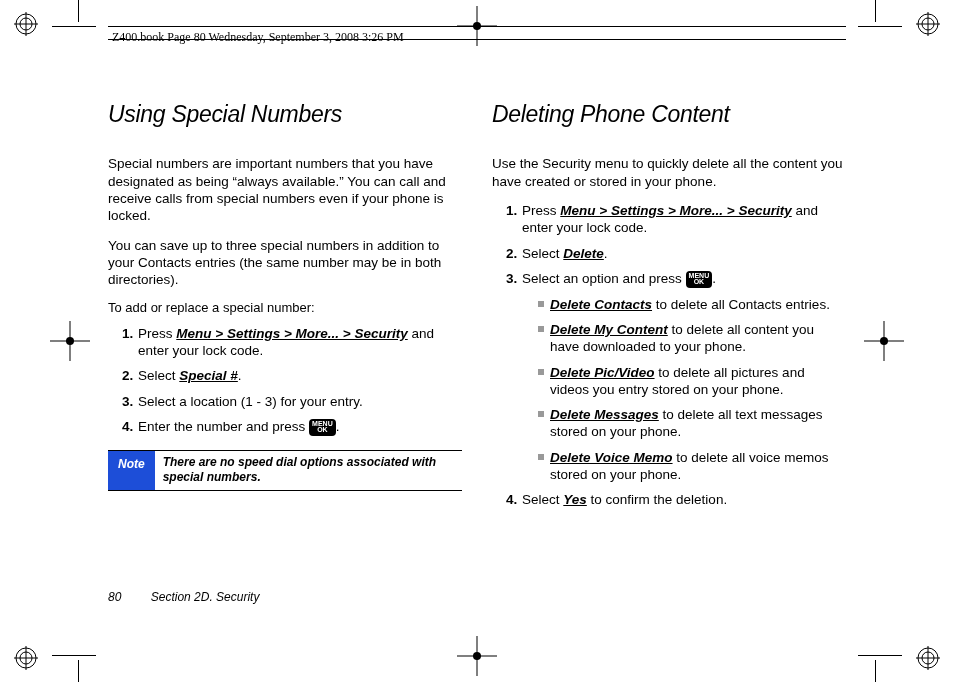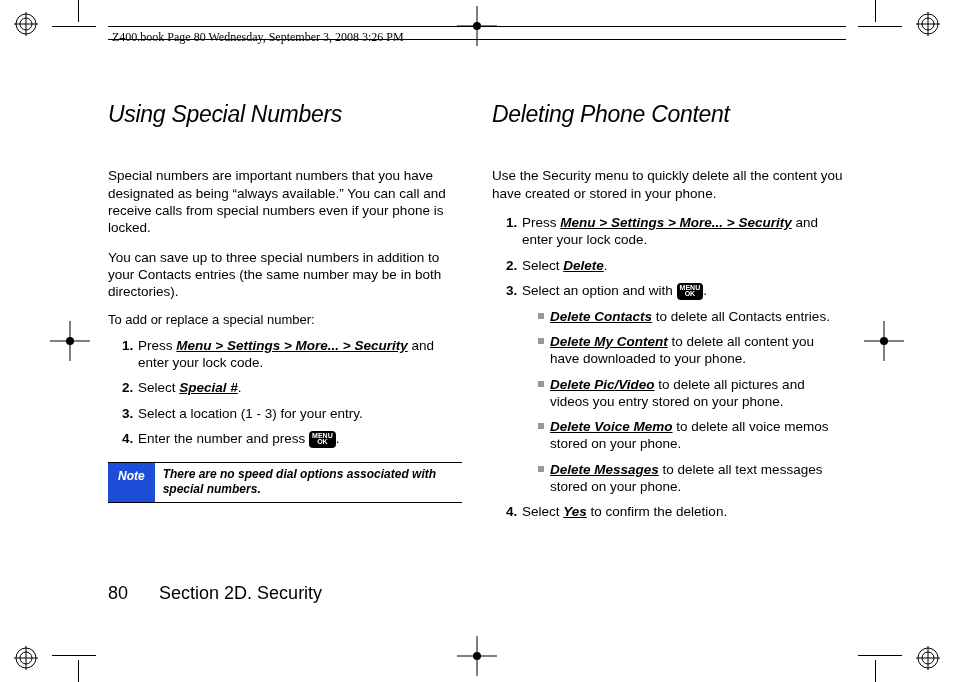--- a/index.html
+++ b/index.html
@@ -66,21 +66,21 @@
     .col {
       flex: 1;
       font-size: 13.5px;
       line-height: 1.28;
     }
     h2 {
       font-family: Arial, sans-serif;
       font-style: italic;
       font-weight: normal;
       font-size: 23px;
-      margin-bottom: 38px;
+      margin-bottom: 26px;
       letter-spacing: -0.3px;
     }
     .para { margin-bottom: 12px; }
     .ital { font-size: 13px; margin-bottom:8px; margin-top:0;}
     ol { list-style: none; padding-left: 14px; }
     ol > li { position: relative; padding-left: 16px; margin-bottom: 8px; }
     ol > li .num { position:absolute; left:0; top:0; font-weight:bold; }
     .bold-it { font-weight: bold; font-style: italic; text-decoration: underline; }
     .sublist { list-style:none; padding-left: 16px; margin-top: 0px;}
     .sublist li { position:relative; padding-left: 12px; margin-bottom: 8px; }
@@ -121,21 +121,22 @@
     .note-box .text {
       font-style:italic;
       padding: 4px 8px;
       flex:1;
       font-weight:bold;
     }
     .footer {
       position:absolute;
       bottom: 78px;
       left: 108px;
-      font-size: 18px;
+      font-style: italic;
+      font-size: 12px;
     }
     .footer .pn { font-weight: normal; margin-right: 26px;}
   </style>
 </head>
 <body>
 
 <div class="reg-mark reg-tl">
   <svg viewBox="0 0 24 24">
       <circle cx="12" cy="12" r="10" fill="none" stroke="#000" stroke-width="1"></circle>
       <circle cx="12" cy="12" r="6" fill="none" stroke="#000" stroke-width="1"></circle>
@@ -225,27 +226,27 @@
     <h2>Deleting Phone Content</h2>
     <p class="para">Use the Security menu to quickly delete all the content you have created or stored in your phone.</p>
     <ol>
       <li><span class="num">1.</span>
         <span>Press </span><span class="bold-it">Menu &gt; Settings &gt; More... &gt; Security</span><span> and enter your lock code.</span>
       </li>
       <li><span class="num">2.</span>
         <span>Select </span><span class="bold-it">Delete</span><span>.</span>
       </li>
       <li><span class="num">3.</span>
-        <span>Select an option and with </span><span class="menu-key"><span>MENU</span><br><span>OK</span></span><span>.</span>
+        <span>Select an option and press </span><span class="menu-key"><span>MENU</span><br><span>OK</span></span><span>.</span>
         <ul class="sublist" style="margin-top:8px;">
           <li><span class="bold-it">Delete Contacts</span><span> to delete all Contacts entries.</span></li>
           <li><span class="bold-it">Delete My Content</span><span> to delete all content you have downloaded to your phone.</span></li>
           <li><span class="bold-it">Delete Pic/Video</span><span> to delete all pictures and videos you entry stored on your phone.</span></li>
+          <li><span class="bold-it">Delete Messages</span><span> to delete all text messages stored on your phone.</span></li>
           <li><span class="bold-it">Delete Voice Memo</span><span> to delete all voice memos stored on your phone.</span></li>
-          <li><span class="bold-it">Delete Messages</span><span> to delete all text messages stored on your phone.</span></li>
         </ul>
       </li>
       <li><span class="num">4.</span>
         <span>Select </span><span class="bold-it">Yes</span><span> to confirm the deletion.</span>
       </li>
     </ol>
   </div>
 </div>
 
 <div class="footer">

